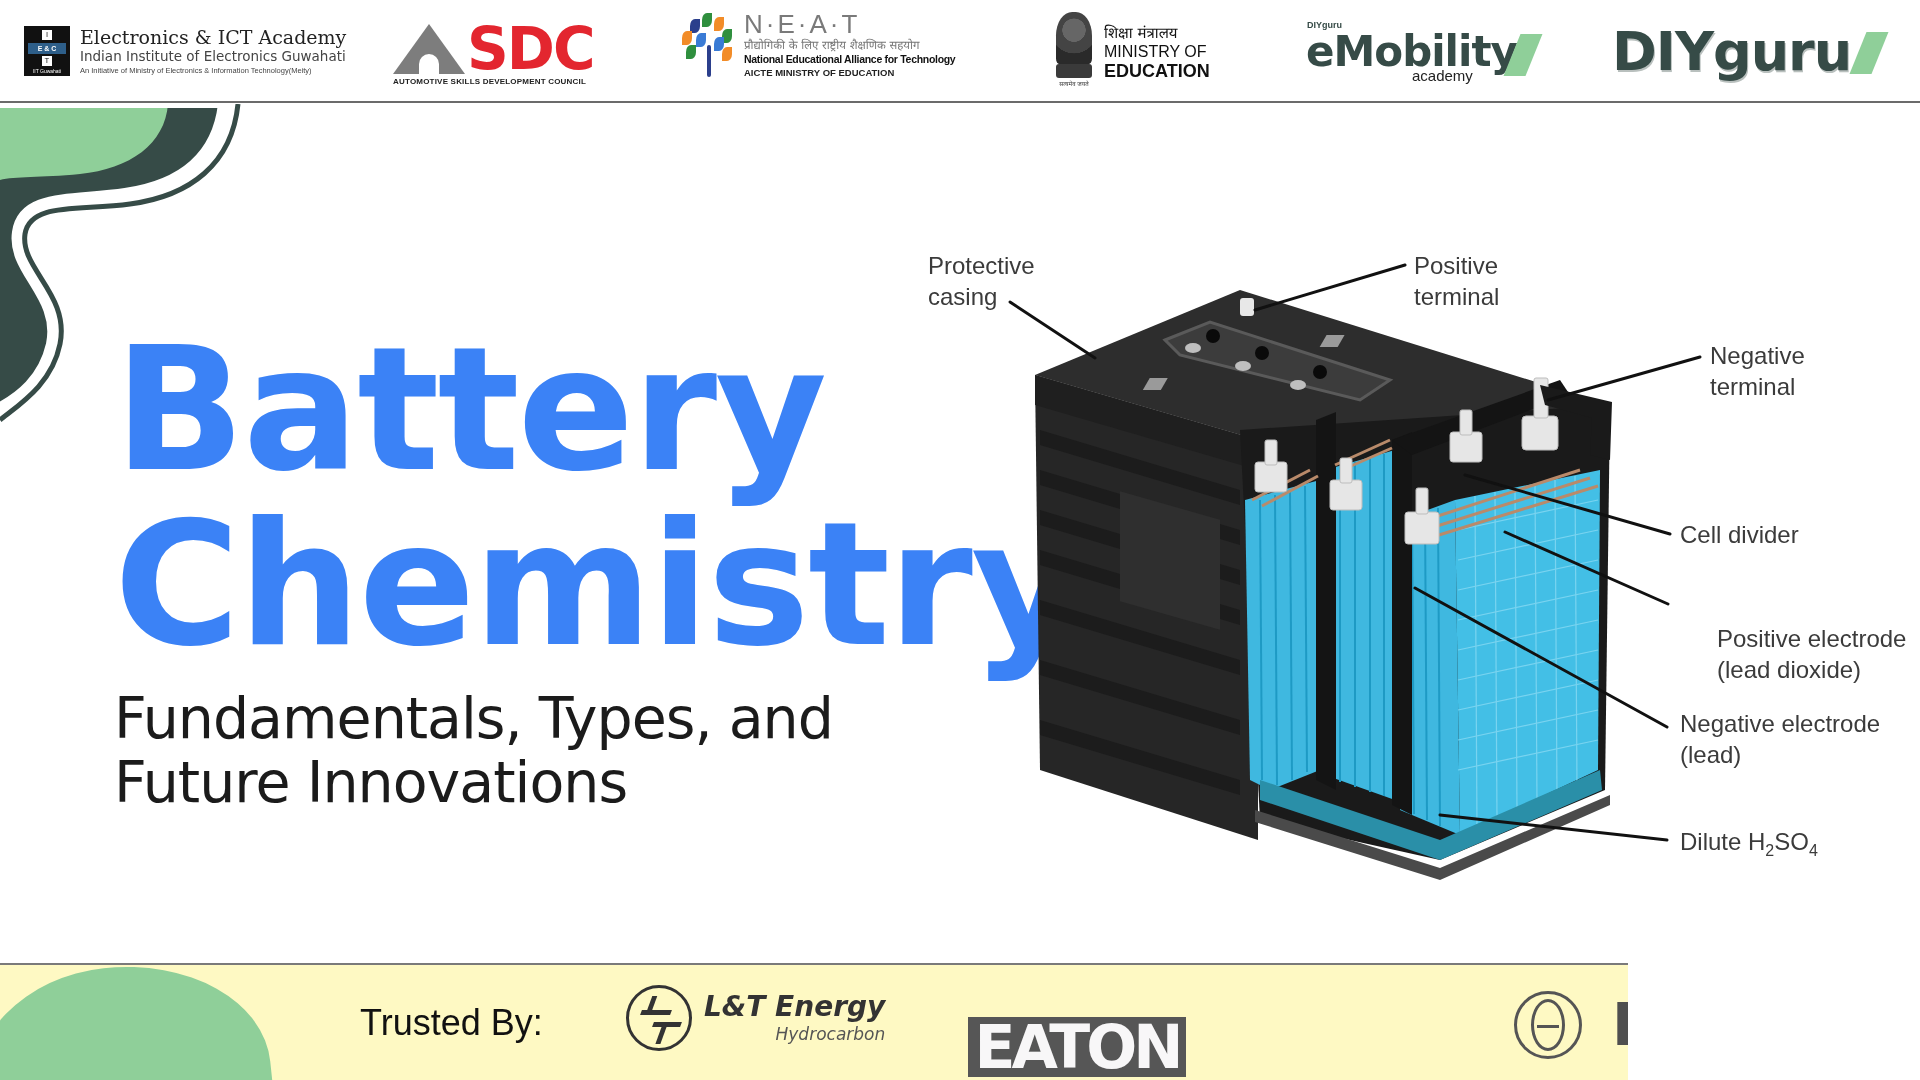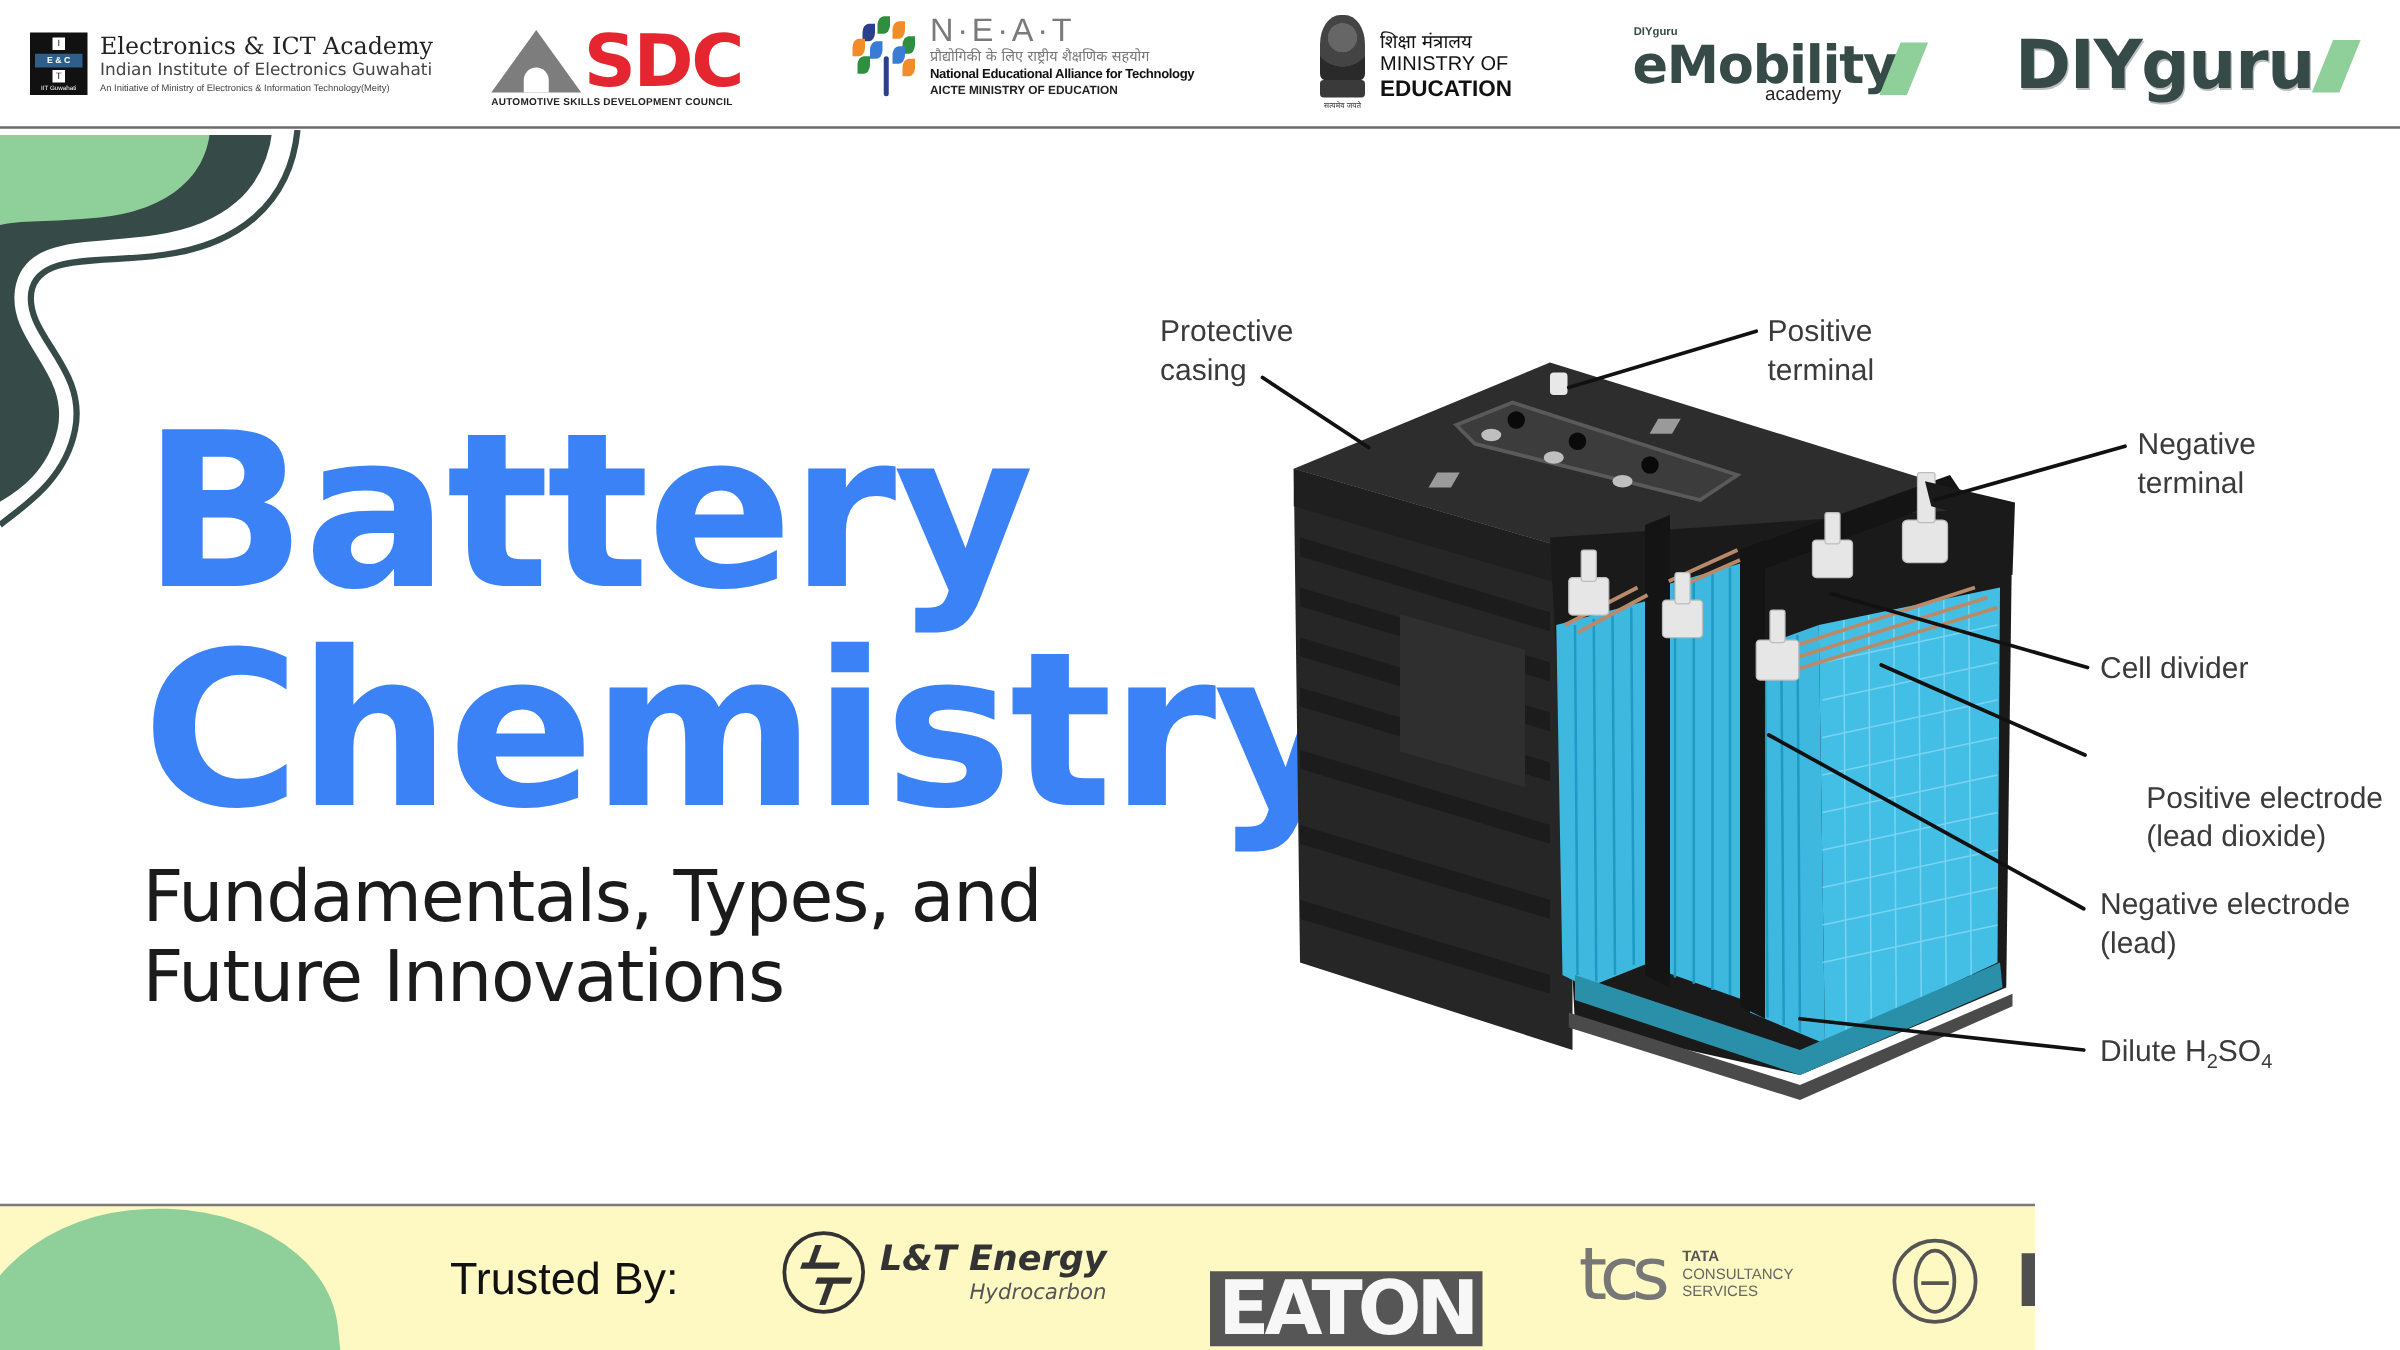--- a/index.html
+++ b/index.html
@@ -339,28 +339,20 @@
         <div class="v2"></div>
     </div>
     <div>
       <div class="name">L&amp;T Energy</div>
       <div class="sub">Hydrocarbon</div>
     </div>
   </div>
 
   <div class="eaton">EATON</div>
 
-  <div class="tcs">
-    <div class="mark">tcs</div>
-    <div class="txt">
-      <div><b>TATA</b></div>
-      <div>CONSULTANCY</div>
-      <div>SERVICES</div>
-    </div>
-  </div>
 
   <div class="bosch">
     <div class="ring">
       <div class="in"></div>
         <div class="h"></div>
     </div>
     <div class="word">BOSCH</div>
   </div>
 </div>
 

